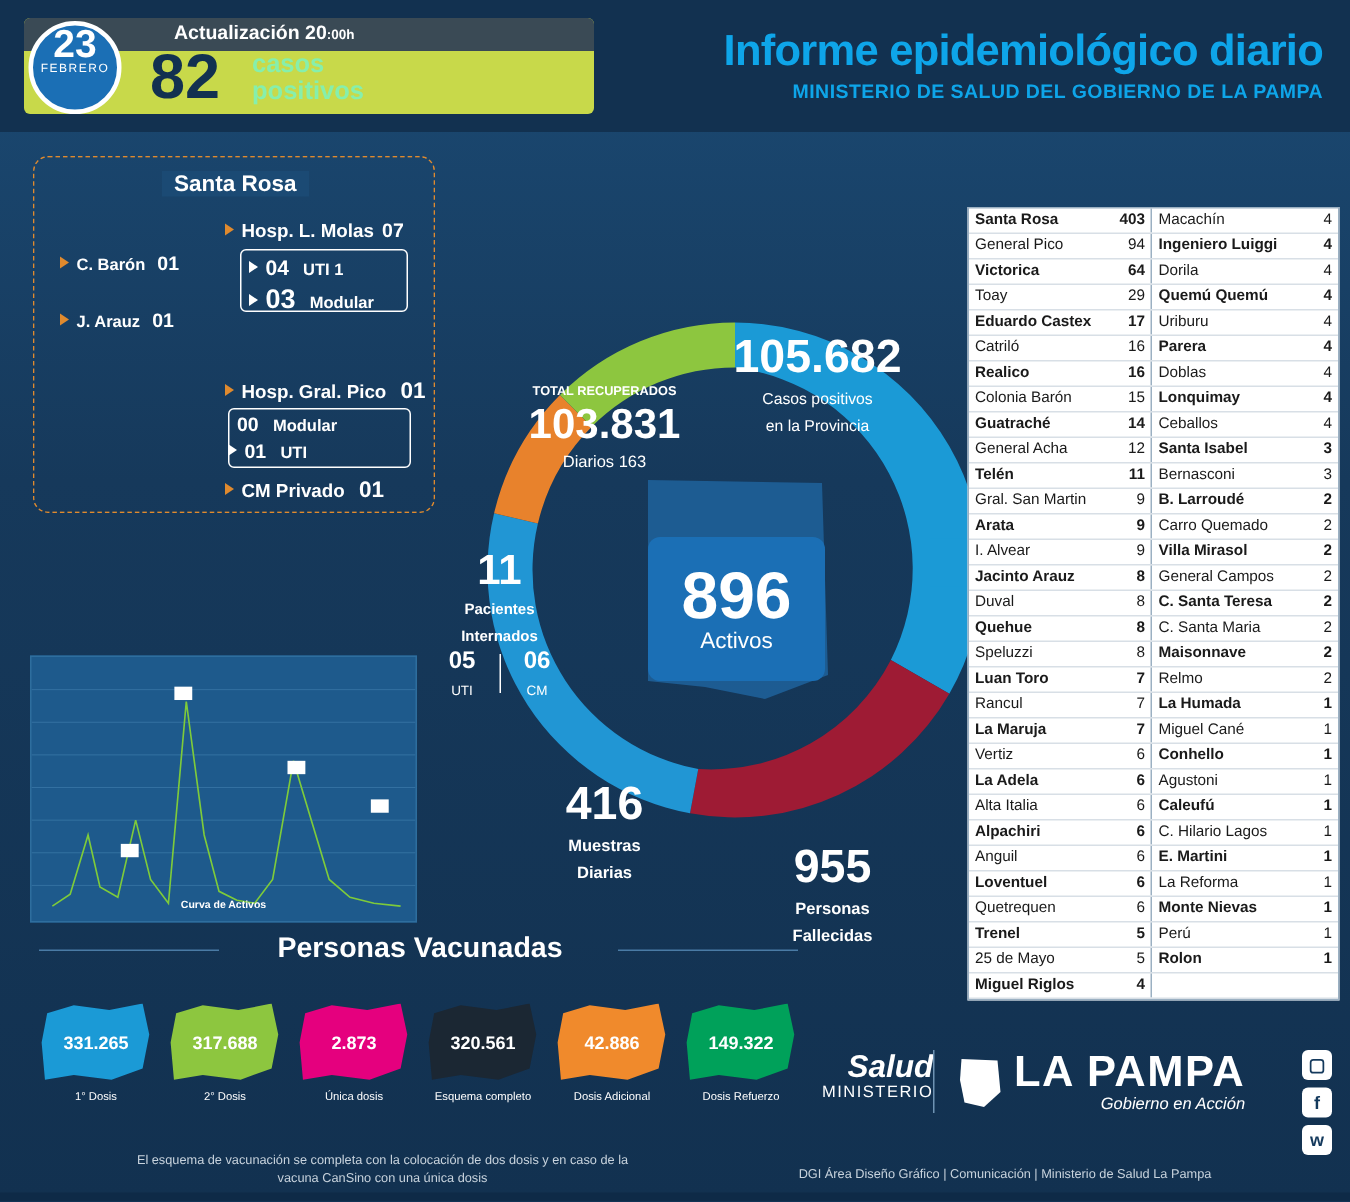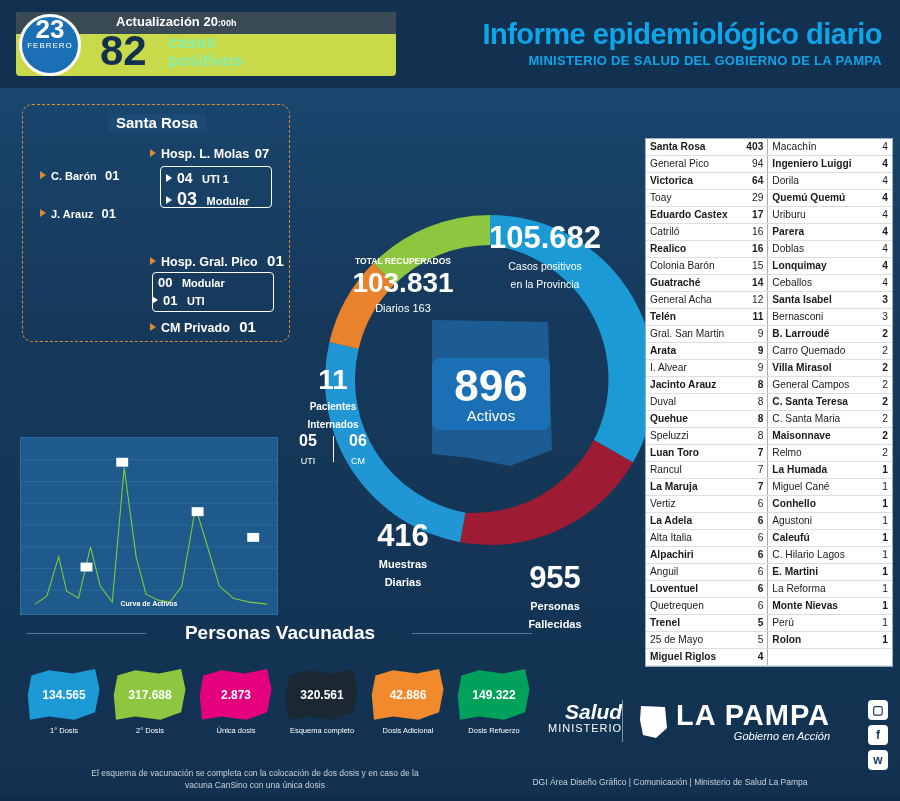--- a/index.html
+++ b/index.html
@@ -73,21 +73,21 @@
     margin-right: 5px; vertical-align: 1px;
   }
   .subbox {
     position: absolute; border: 1px solid #ffffff; border-radius: 4px;
   }
 
   
   .donut-wrap { position: absolute; left: 250px; top: 175px; width: 400px; height: 430px; }
 
   .center-badge {
-    position: absolute; left: 432px; top: 358px; width: 118px; height: 72px;
+    position: absolute; left: 432px; top: 358px; width: 118px; height: 96px;
     background: #1b6fb5; border-radius: 8px;
     display: flex; flex-direction: column; align-items: center; justify-content: center;
     color: #fff; z-index: 20;
   }
   .center-badge .n { font-size: 44px; font-weight: bold; line-height: 42px; }
   .center-badge .l { font-size: 15px; }
 
   .lbl { position: absolute; color: #fff; text-align: center; z-index: 15; }
   .lbl .big { font-weight: bold; display: block; }
 
@@ -510,21 +510,21 @@
         </tbody>
     </table>
   </div>
 
   <div class="vac-title">Personas Vacunadas</div>
   <div class="vac-line" style="left:26px; width:120px;"></div>
   <div class="vac-line" style="left:412px; width:120px;"></div>
 
   <div class="vacs" id="vacs">
       <div class="vac" style="left:0px; top:0;">
-        <div class="shape" style="background:#1b9ad6;">134.565</div>
+        <div class="shape" style="background:#1b9ad6;">331.265</div>
         <div class="cap">1° Dosis</div>
       </div>
       <div class="vac" style="left:86px; top:0;">
         <div class="shape" style="background:#8dc63f;">317.688</div>
         <div class="cap">2° Dosis</div>
       </div>
       <div class="vac" style="left:172px; top:0;">
         <div class="shape" style="background:#e5007e;">2.873</div>
         <div class="cap">Única dosis</div>
       </div>

